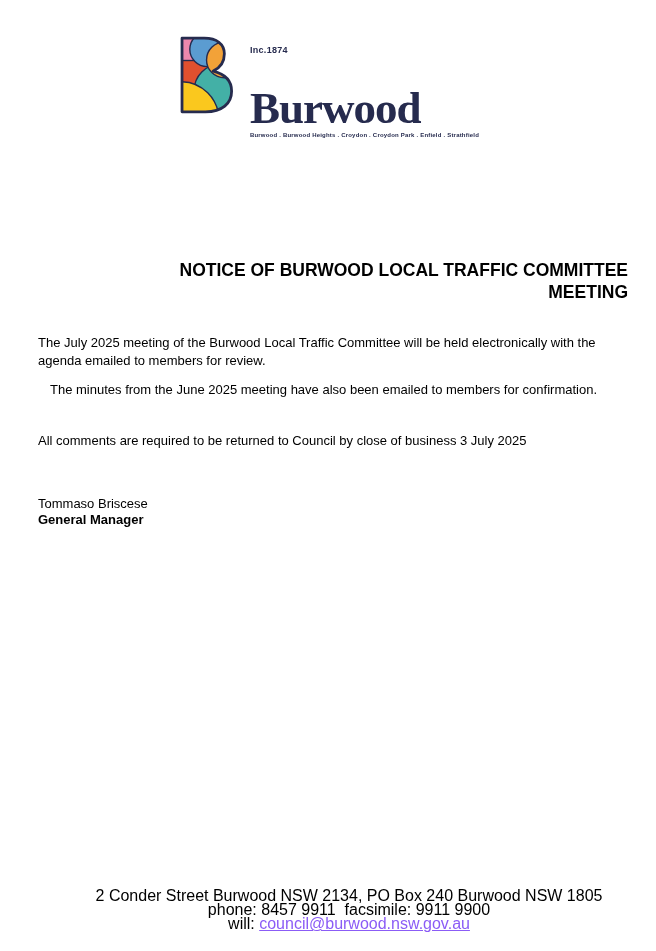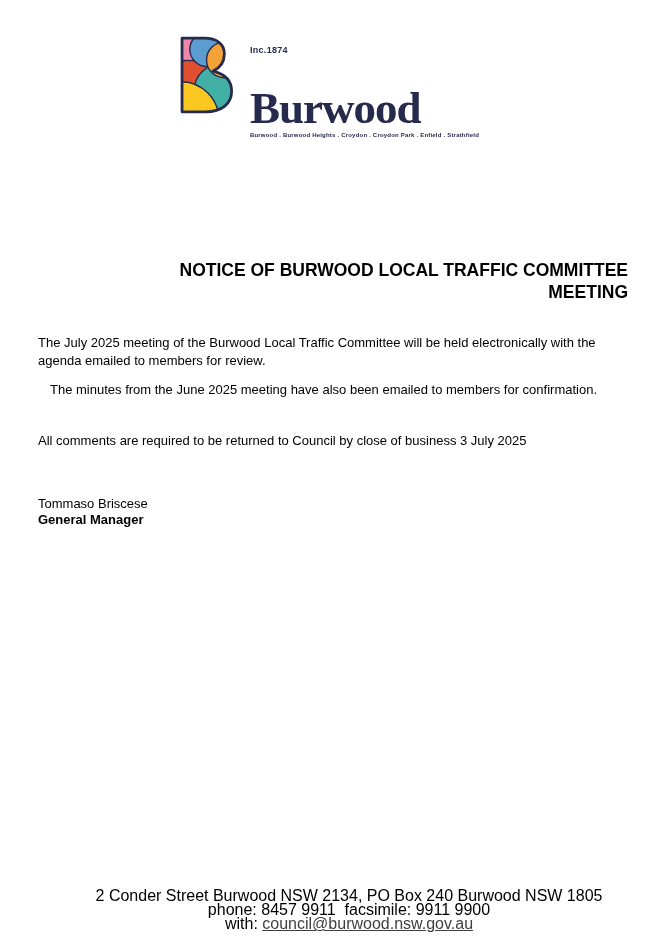--- a/index.html
+++ b/index.html
@@ -77,16 +77,16 @@
   <div class="para para-3">All comments are required to be returned to Council by close of business 3 July 2025</div>
 
   <div class="signature">
     <div class="sig-name">Tommaso Briscese</div>
     <div class="sig-title">General Manager</div>
   </div>
 
   <div class="footer">
     <div class="footer-line">2 Conder Street Burwood NSW 2134, PO Box 240 Burwood NSW 1805</div>
     <div class="footer-line">phone: 8457 9911  facsimile: 9911 9900</div>
-    <div class="footer-line"><span>with: </span><a href="#" id="email-link" style="color: #404040;">council@burwood.nsw.gov.au</a></div>
+    <div class="footer-line"><span>will: </span><a href="#" id="email-link" style="color: #8b5cf6;">council@burwood.nsw.gov.au</a></div>
   </div>
 
 </div>
 
 </body></html>

